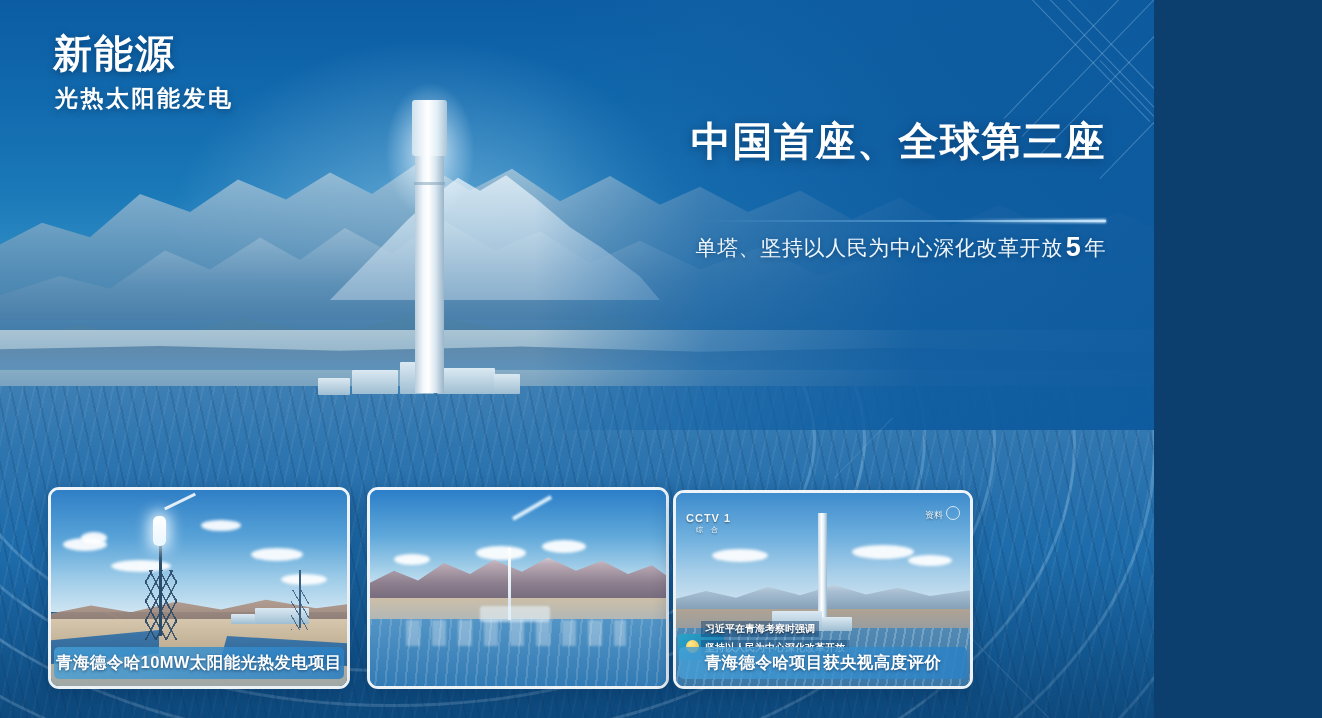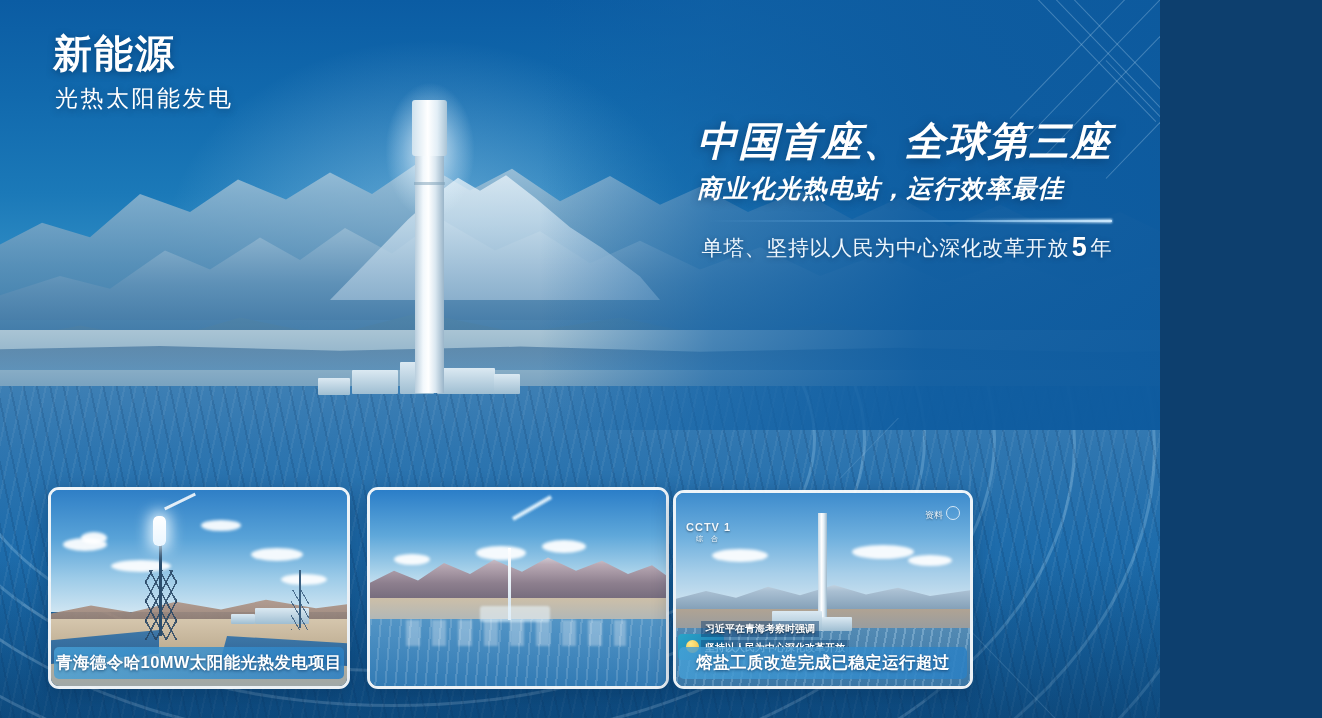--- a/index.html
+++ b/index.html
@@ -1,18 +1,18 @@
 <!DOCTYPE html>
 <html><head>
 <meta charset="utf-8">
 <style>
   html,body{margin:0;padding:0;background:#0d3f6e;}
   body{font-family:"Liberation Sans","DejaVu Sans",sans-serif;}
   #slide{position:relative;width:1154px;height:718px;overflow:hidden;
-         background:#0f5fa0;padding-left:6px;}
+         background:#0f5fa0;}
 
   
   .sky{position:absolute;left:0;top:0;width:1322px;height:430px;
        background:linear-gradient(to bottom,#0b5ca3 0%,#1169ad 22%,#1b79b8 45%,#2f8cc4 62%,#4ea3cf 78%,#6bb4d6 100%);}
   .sky-haze{position:absolute;left:0;top:0;width:1322px;height:430px;
        background:radial-gradient(ellipse 380px 300px at 430px 250px,rgba(200,232,250,.45),rgba(200,232,250,0) 70%);}
 
   
   .mtn{position:absolute;}
   .mtn-far{left:0;top:140px;width:1322px;height:180px;
@@ -69,25 +69,25 @@
     background:linear-gradient(to left,rgba(13,90,158,.97) 0%,rgba(14,92,160,.93) 38%,rgba(17,97,165,.62) 72%,rgba(20,100,168,0) 100%);}
   .corner-deco{position:absolute;right:0;top:0;width:300px;height:230px;overflow:hidden;}
   .deco-l{position:absolute;border-top:1.6px solid rgba(190,222,245,.30);
           transform-origin:left center;}
   .lowdeco{position:absolute;right:0;bottom:0;width:360px;height:300px;overflow:hidden;opacity:.5;}
 
   
   .tl{position:absolute;left:53px;top:33px;}
   .tl h1{margin:0;font-size:39px;font-weight:bold;color:#ffffff;letter-spacing:2px;
          text-shadow:0 2px 7px rgba(4,40,78,.55);line-height:1.1;}
-  .tl h2{margin:10px 0 0 2px;font-size:23px;font-weight:normal;color:#ffffff;letter-spacing:2.5px;
+  .tl h2{margin:10px 0 0 2px;font-size:23px;font-weight:bold;color:#ffffff;letter-spacing:2.5px;
          text-shadow:0 2px 6px rgba(4,40,78,.5);line-height:1.1;}
 
   
-  .hl{position:absolute;right:48px;top:118px;font-style:italic;}
+  .hl{position:absolute;right:48px;top:118px;text-align:right;}
   .hl .h-main{font-size:40px;font-weight:bold;color:#ffffff;letter-spacing:1.5px;
      line-height:1.15;text-shadow:0 2px 10px rgba(3,36,72,.5);white-space:nowrap;}
   .hl .h-sub{margin-top:9px;font-size:25px;font-weight:bold;color:#ffffff;letter-spacing:1.2px;
      line-height:1.2;text-shadow:0 2px 8px rgba(3,36,72,.45);white-space:nowrap;}
   .divline{position:absolute;right:48px;top:220px;width:405px;height:2px;
      background:linear-gradient(to left,rgba(150,205,245,.95),rgba(120,185,235,.55) 45%,rgba(110,175,228,0));}
   .divline:after{content:"";position:absolute;right:0;top:-1px;width:150px;height:4px;
      background:linear-gradient(to left,rgba(215,238,255,.9),rgba(200,230,255,0));filter:blur(1px);}
 
   
@@ -156,21 +156,21 @@
   .p3-mtn{position:absolute;left:0;top:42%;width:100%;height:22%;
      background:linear-gradient(to bottom,#eaf2f8 0%,#a9bfd2 40%,#7493ad 100%);
      clip-path:polygon(0 100%,0 58%,30px 40%,60px 56%,92px 30%,124px 50%,158px 26%,190px 48%,222px 32%,254px 52%,294px 38%,294px 100%);}
   .p3-gnd{position:absolute;left:0;top:60%;width:100%;height:40%;
      background:linear-gradient(to bottom,#b0a393,#8f9aa4 35%,#5c86a8 100%);}
   .p3-fld{position:absolute;left:0;top:70%;width:100%;height:30%;
      background:repeating-linear-gradient(100deg,rgba(255,255,255,.16) 0 2px,rgba(60,110,150,.25) 2px 9px),
                 linear-gradient(to bottom,#5a93bd,#3a7aac);}
   .p3-tower{position:absolute;left:142px;top:20px;width:9px;height:118px;
      background:linear-gradient(to right,#c6d9e7,#ffffff 40%,#e2eef6 65%,#9bb6c9);}
-  .cctv{position:absolute;left:10px;top:28px;color:#ffffff;opacity:.92;}
+  .cctv{position:absolute;left:10px;top:19px;color:#ffffff;opacity:.92;}
   .cctv .c1{font-size:11px;font-weight:bold;letter-spacing:1px;text-shadow:0 1px 2px rgba(0,0,0,.5);}
   .cctv .c2{font-size:7px;letter-spacing:3px;text-align:center;margin-top:1px;text-shadow:0 1px 2px rgba(0,0,0,.5);}
   .zl{position:absolute;right:10px;top:13px;font-size:9px;color:#ffffff;opacity:.9;
      text-shadow:0 1px 2px rgba(0,0,0,.5);}
   .zl .ring{display:inline-block;width:12px;height:12px;border:1px solid rgba(255,255,255,.85);
      border-radius:50%;margin-left:3px;vertical-align:-2px;}
   .ticker{position:absolute;left:25px;right:16px;bottom:30px;}
   .tk1{font-size:10px;font-weight:bold;color:#ffffff;background:rgba(10,60,110,.45);
      padding:1px 4px;display:inline-block;text-shadow:0 1px 2px rgba(0,0,0,.6);}
   .tk2{font-size:10px;font-weight:bold;color:#ffffff;background:rgba(10,60,110,.40);
@@ -241,21 +241,20 @@
     <div class="deco-l" style="left:170px;top:40px;width:160px;transform:rotate(90deg);"></div>
   </div>
 
   <div class="tl">
     <h1>新能源</h1>
     <h2>光热太阳能发电</h2>
   </div>
 
   <div class="hl">
     <div class="h-main">中国首座、全球第三座</div>
-    <div class="h-sub">商业化光热电站，运行效率最佳</div>
   </div>
   <div class="divline"></div>
 
   <div class="lines">
     <div class="line">
       <span>单塔、坚持以人民为中心深化改革开放</span><span class="num">5</span><span>年</span>
     </div>
   </div>
 
   <div class="card" id="card1">
@@ -325,17 +324,17 @@
 
       <div class="tkbox">
           <i></i>
         </div>
       <div class="ticker">
         <div class="tk1">习近平在青海考察时强调</div><br>
         <div class="tk2">坚持以人民为中心深化改革开放</div>
       </div>
     </div>
     <div class="cap">
-      <span>熔盐工质改造完成已稳定运行超过</span>
+      <span>青海德令哈项目获央视高度评价</span>
     </div>
   </div>
 
 </div>
 
 </body></html>

